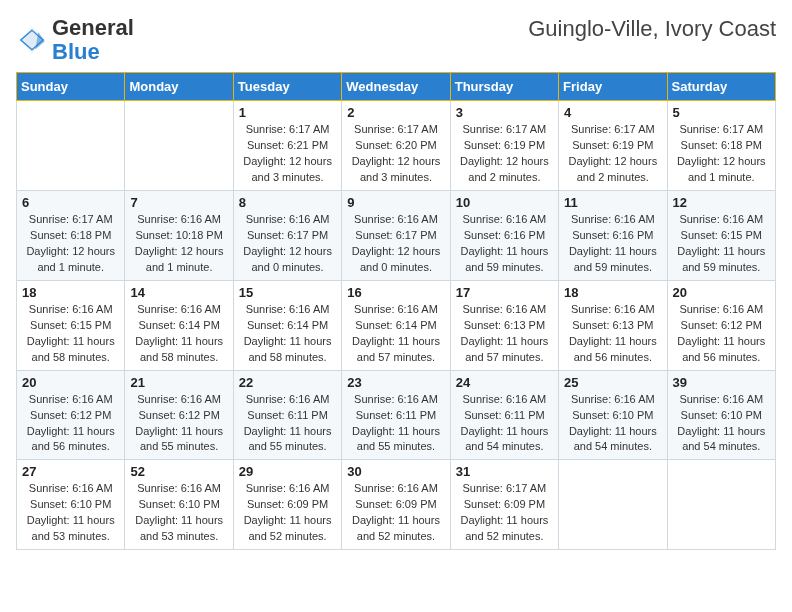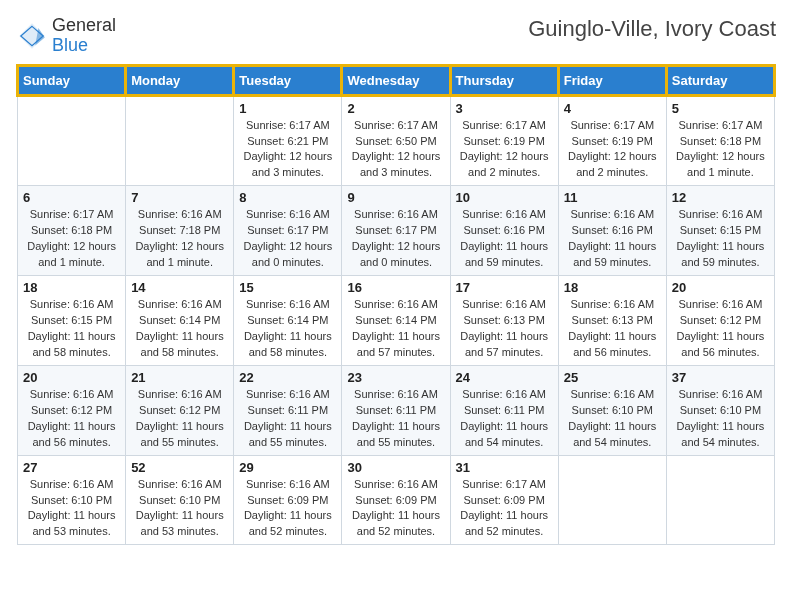--- a/index.html
+++ b/index.html
@@ -15,22 +15,22 @@
       justify-content: space-between;
       align-items: flex-start;
       margin-bottom: 8px;
     }
     .logo {
       display: flex;
       align-items: center;
       gap: 4px;
     }
     .logo-text {
-      font-size: 18px;
-      font-weight: normal;
+      font-size: 22px;
+      font-weight: bold;
       line-height: 1.1;
     }
     .logo-general { color: #333; }
     .logo-blue { color: #2a7fcf; margin-top: 41px; }
     .logo-icon {
       width: 32px;
       height: 32px;
     }
     .title-block {
       text-align: right;
@@ -50,21 +50,21 @@
       border-collapse: collapse;
       font-size: 11px;
     }
     thead tr th {
       background-color: #2a7fcf;
       color: #fff;
       padding: 6px 4px;
       text-align: left;
       font-size: 13px;
       font-weight: bold;
-      border: 3px solid #eab308;
+      border: 1px solid #eab308;
     }
     tbody tr td {
       vertical-align: top;
       padding: 4px 5px;
       border: 1px solid #d0d8e0;
       width: 108px;
       min-height: 80px;
       background: #fff;
     }
     tbody tr:nth-child(even) td {
@@ -122,21 +122,21 @@
         <td></td>
         <td>
           <span class="day-number">1</span>
           <div class="day-info">Sunrise: 6:17 AM
 Sunset: 6:21 PM
 Daylight: 12 hours and 3 minutes.</div>
         </td>
         <td>
           <span class="day-number">2</span>
           <div class="day-info">Sunrise: 6:17 AM
-Sunset: 6:50 PM
+Sunset: 6:20 PM
 Daylight: 12 hours and 3 minutes.</div>
         </td>
         <td>
           <span class="day-number">3</span>
           <div class="day-info">Sunrise: 6:17 AM
 Sunset: 6:19 PM
 Daylight: 12 hours and 2 minutes.</div>
         </td>
         <td>
           <span class="day-number">4</span>
@@ -154,21 +154,21 @@
       <tr>
         <td>
           <span class="day-number">6</span>
           <div class="day-info">Sunrise: 6:17 AM
 Sunset: 6:18 PM
 Daylight: 12 hours and 1 minute.</div>
         </td>
         <td>
           <span class="day-number">7</span>
           <div class="day-info">Sunrise: 6:16 AM
-Sunset: 7:18 PM
+Sunset: 10:18 PM
 Daylight: 12 hours and 1 minute.</div>
         </td>
         <td>
           <span class="day-number">8</span>
           <div class="day-info">Sunrise: 6:16 AM
 Sunset: 6:17 PM
 Daylight: 12 hours and 0 minutes.</div>
         </td>
         <td>
           <span class="day-number">9</span>
@@ -270,21 +270,21 @@
 Sunset: 6:11 PM
 Daylight: 11 hours and 54 minutes.</div>
         </td>
         <td>
           <span class="day-number">25</span>
           <div class="day-info">Sunrise: 6:16 AM
 Sunset: 6:10 PM
 Daylight: 11 hours and 54 minutes.</div>
         </td>
         <td>
-          <span class="day-number">37</span>
+          <span class="day-number">39</span>
           <div class="day-info">Sunrise: 6:16 AM
 Sunset: 6:10 PM
 Daylight: 11 hours and 54 minutes.</div>
         </td>
       </tr>
       <tr>
         <td>
           <span class="day-number">27</span>
           <div class="day-info">Sunrise: 6:16 AM
 Sunset: 6:10 PM

